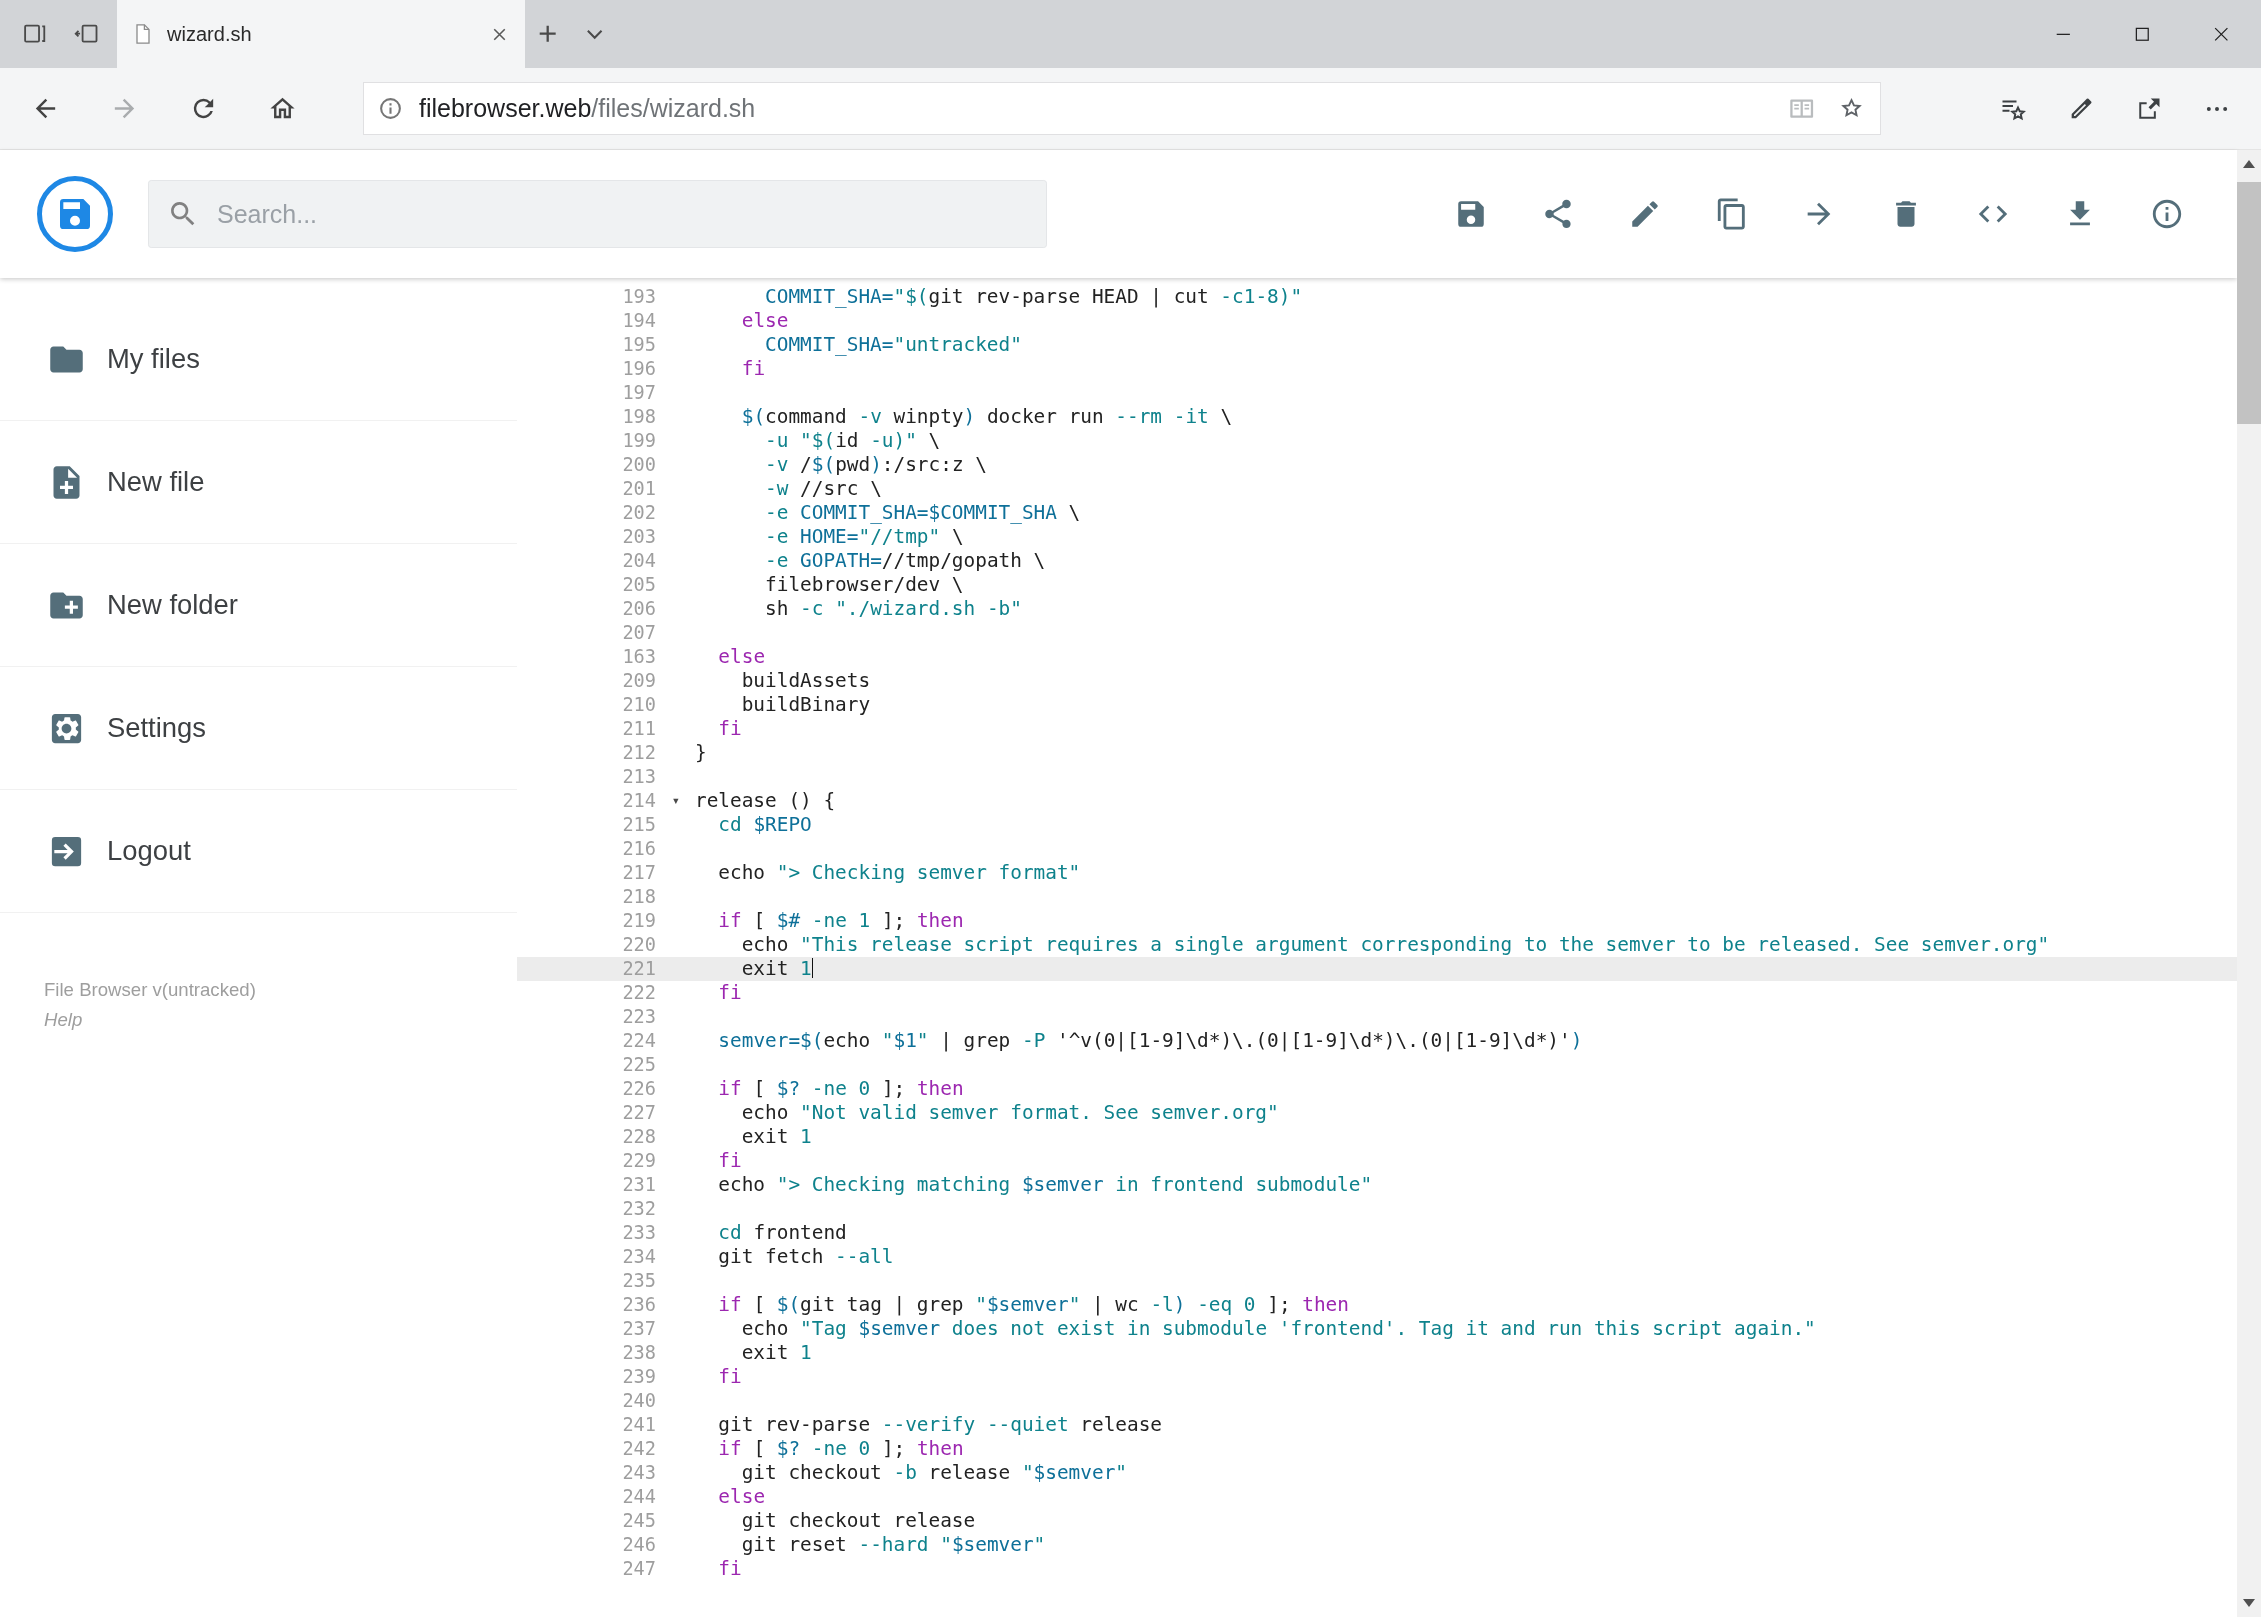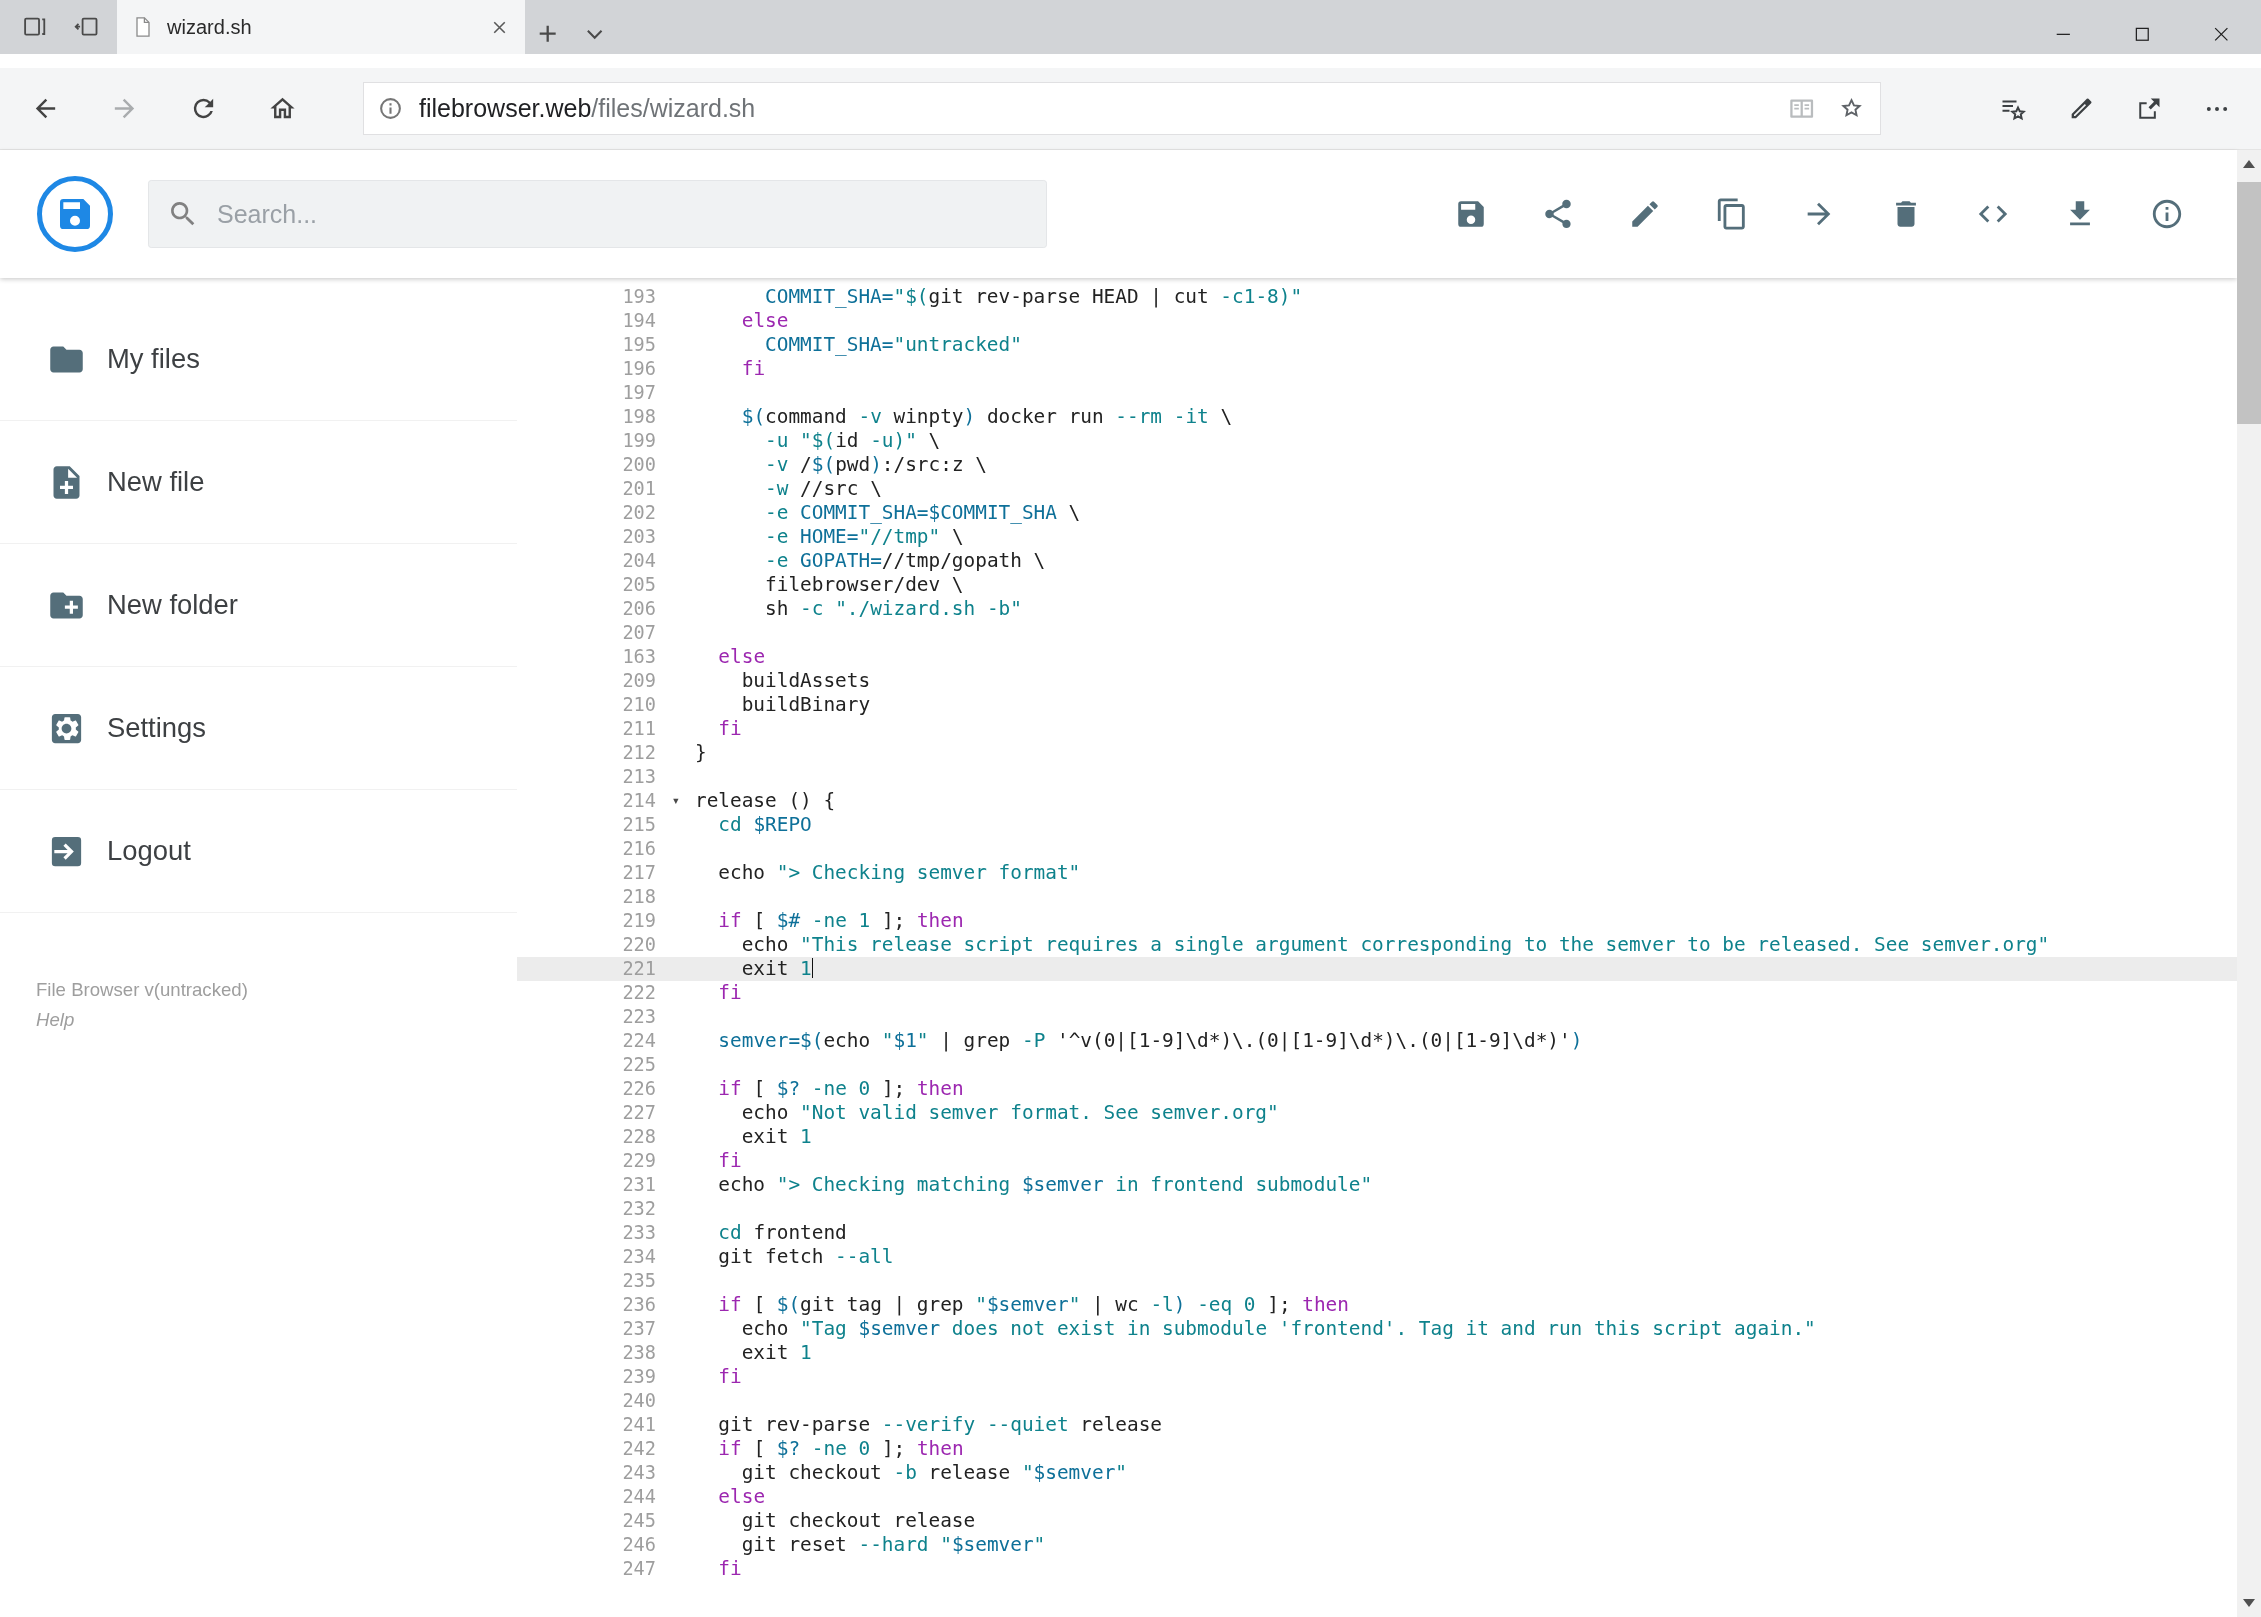--- a/index.html
+++ b/index.html
@@ -4,21 +4,21 @@
 <style>
   * { box-sizing: border-box; }
   html, body { margin: 0; padding: 0; width: 2261px; height: 1617px; overflow: hidden;
     font-family: "Liberation Sans", sans-serif; background: #fff; }
   button { background: none; border: none; padding: 0; margin: 0; font: inherit; color: inherit; }
   svg { fill: currentColor; display: block; }
 
   .screen { position: relative; width: 2261px; height: 1617px; background: #fff; }
 
   
-  .titlebar { position: absolute; top: 0; left: 0; right: 0; height: 54px;
+  .titlebar { position: absolute; top: 0; left: 0; right: 0; height: 68px;
     background: #d2d4d7; display: flex; align-items: stretch; }
   .tb-left { display: flex; align-items: center; padding-left: 11.3px; gap: 4.8px; color: #3b3b3b; }
   .tbtn { width: 47px; height: 68px; display: flex; align-items: center; justify-content: center; color: #4a4a4a; }
   .tbtn svg { width: 27.4px; height: 27.4px; }
   .tab { width: 408px; margin-left: 6.5px; background: #f4f5f6; display: flex; align-items: center; padding: 0 14.5px; }
   .favicon { width: 24px; height: 24px; flex: none; }
   .tab-title { margin-left: 12px; font-size: 20px; color: #2a2a2a; flex: 1; white-space: nowrap; overflow: hidden; }
   .tab-close { width: 21px; height: 21px; color: #595959; flex: none; }
   .win { position: absolute; right: 0; top: 0; height: 68px; display: flex; }
   .winbtn { width: 79px; height: 68px; display: flex; align-items: center; justify-content: center; color: #1f1f1f; }
@@ -60,21 +60,21 @@
   .actions { position: absolute; right: 53px; top: 0; height: 100%; display: flex; align-items: center; gap: 53px; }
   .hicon { width: 34px; height: 34px; color: #546e7a; }
   .hicon svg { width: 34px; height: 34px; }
 
   
   .sidebar { position: absolute; top: 278px; left: 0; width: 517px; bottom: 0; background: #fff; z-index: 1; margin-top: 20px; }
   .side-item { height: 123px; display: flex; align-items: center; padding-left: 47px;
     border-bottom: 0.8px solid #f1f1f1; }
   .side-item svg { width: 39px; height: 39px; color: #546e7a; flex: none; }
   .side-item .lbl { margin-left: 21px; font-size: 27.4px; color: #3d4043; }
-  .side-footer { position: absolute; left: 36px; top: 677px; font-size: 18.6px; color: #9e9e9e; line-height: 30px; }
+  .side-footer { position: absolute; left: 44px; top: 677px; font-size: 18.6px; color: #9e9e9e; line-height: 30px; }
   .side-footer a { color: #9e9e9e; text-decoration: none; display: block; font-style: italic; }
 
   
   .editor { position: absolute; top: 278px; left: 517px; right: 24px; bottom: 0; background: #fff;
     overflow: hidden; padding-top: 6.5px; z-index: 1;
     font-family: "DejaVu Sans Mono", monospace; font-size: 19.4px; }
   .cm-line { display: flex; height: 24px; line-height: 24px; white-space: pre; }
   .cm-line.active { background: #ececec; align-items: flex-end; }
   .ln { width: 139px; flex: none; text-align: right; color: #9e9e9e; font-size: 18.6px; position: relative; }
   .fold { position: absolute; right: -24px; top: -0.8px; font-size: 13.7px; color: #4a4a4a; }

